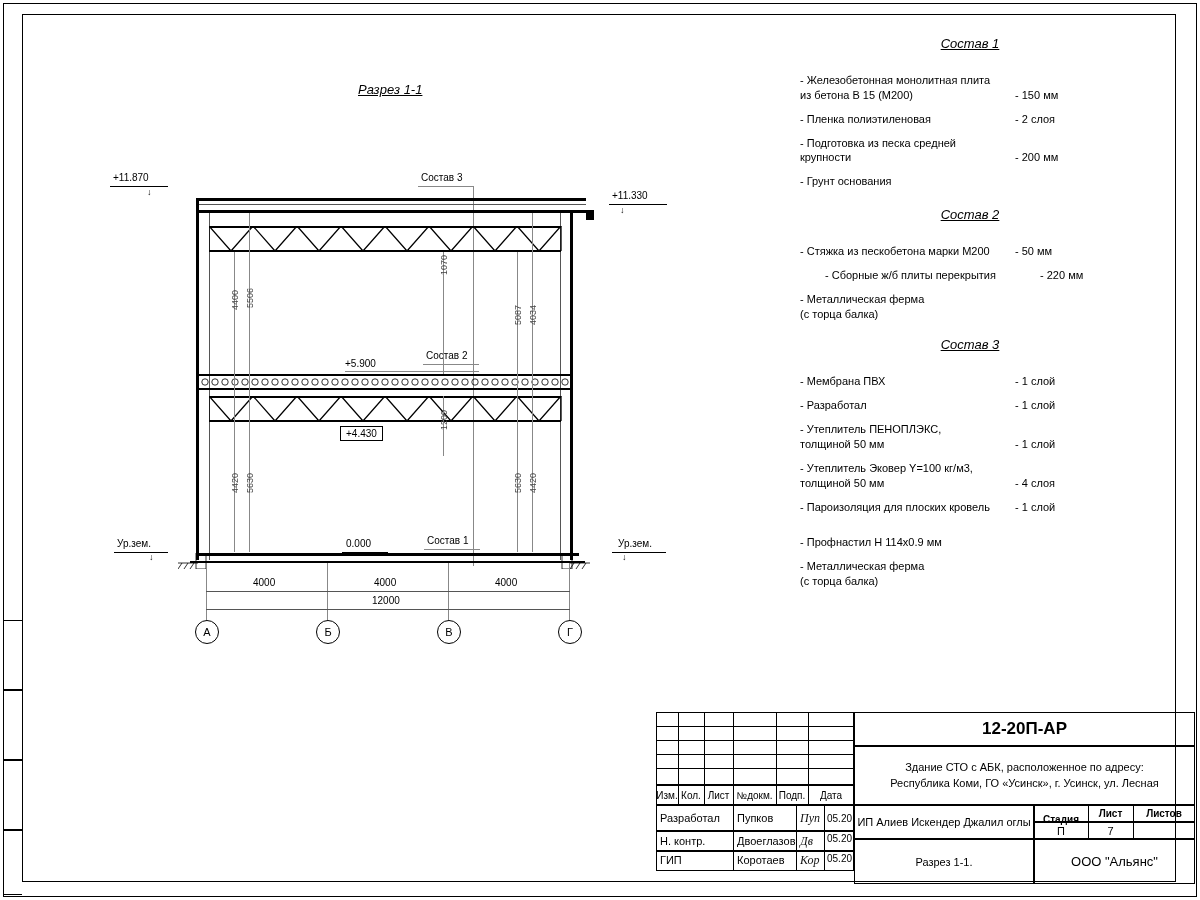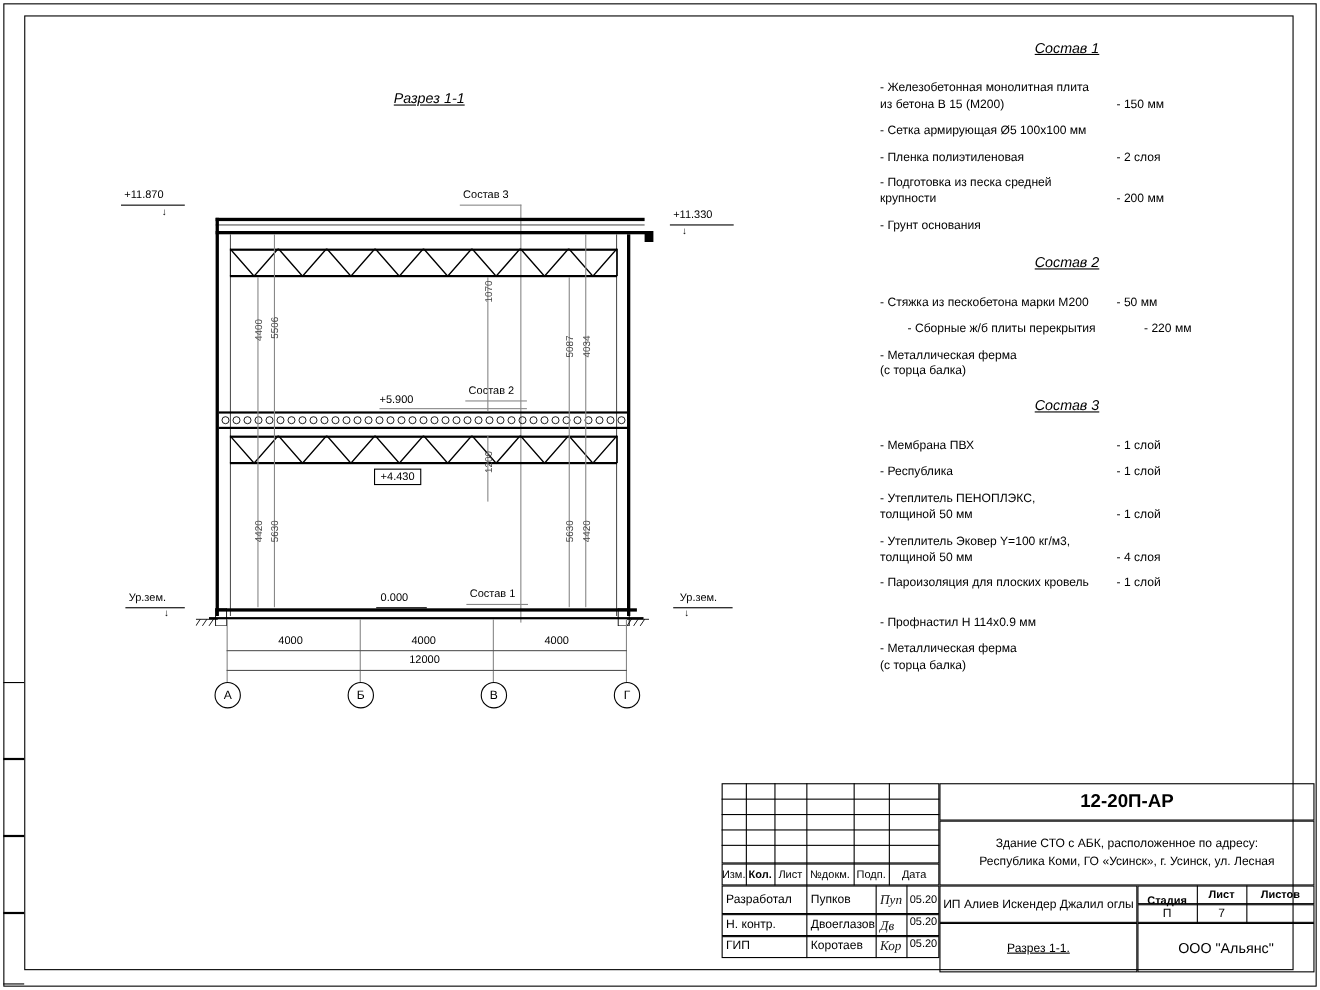--- a/index.html
+++ b/index.html
@@ -207,24 +207,20 @@
   <div style="position:absolute;left:800px;top:36px;width:340px;">
 
     <div class="spec-h">Состав 1</div>
     <div style="margin-top:22px;">
       <div class="spec-row">
           <div class="spec-name" style="white-space:pre-line;">- Железобетонная  монолитная плита
   из бетона В 15 (М200)</div>
           <div class="spec-val" style="align-self:flex-end;">- 150 мм</div>
         </div>
       <div class="spec-row">
-          <div class="spec-name" style="white-space:pre-line;">- Сетка армирующая Ø5 100х100 мм</div>
-          <div class="spec-val"></div>
-        </div>
-      <div class="spec-row">
           <div class="spec-name" style="white-space:pre-line;">- Пленка полиэтиленовая</div>
           <div class="spec-val">-  2 слоя</div>
         </div>
       <div class="spec-row">
           <div class="spec-name" style="white-space:pre-line;">- Подготовка из песка средней
   крупности</div>
           <div class="spec-val" style="align-self:flex-end;">- 200 мм</div>
         </div>
       <div class="spec-row">
           <div class="spec-name" style="white-space:pre-line;">- Грунт основания</div>
@@ -249,21 +245,21 @@
         </div>
     </div>
 
     <div class="spec-h" style="margin-top:16px;">Состав 3</div>
     <div style="margin-top:22px;">
       <div class="spec-row">
           <div class="spec-name" style="white-space:pre-line;">- Мембрана ПВХ</div>
           <div class="spec-val">- 1 слой</div>
         </div>
       <div class="spec-row">
-          <div class="spec-name" style="white-space:pre-line;">- Республика</div>
+          <div class="spec-name" style="white-space:pre-line;">- Разработал</div>
           <div class="spec-val">- 1 слой</div>
         </div>
       <div class="spec-row">
           <div class="spec-name" style="white-space:pre-line;">- Утеплитель ПЕНОПЛЭКС,
   толщиной 50 мм</div>
           <div class="spec-val" style="align-self:flex-end;">- 1 слой</div>
         </div>
       <div class="spec-row">
           <div class="spec-name" style="white-space:pre-line;">- Утеплитель Эковер Y=100 кг/м3,
   толщиной 50 мм</div>
@@ -298,21 +294,21 @@
     <div class="line" style="left:120px;top:0;width:1px;height:73px;"></div>
     <div class="line" style="left:152px;top:0;width:1px;height:73px;"></div>
 
     <div class="tb" style="left:0;top:73px;width:198px;height:20px;"></div>
     <div class="line" style="left:22px;top:73px;width:1px;height:20px;"></div>
     <div class="line" style="left:48px;top:73px;width:1px;height:20px;"></div>
     <div class="line" style="left:77px;top:73px;width:1px;height:20px;"></div>
     <div class="line" style="left:120px;top:73px;width:1px;height:20px;"></div>
     <div class="line" style="left:152px;top:73px;width:1px;height:20px;"></div>
     <div class="tb-c" style="left:0;top:73px;width:22px;height:20px;font-size:10px;">Изм.</div>
-    <div class="tb-c" style="left:22px;top:73px;width:26px;height:20px;font-size:10px;font-weight:bold;">Кол.</div>
+    <div class="tb-c" style="left:22px;top:73px;width:26px;height:20px;font-size:10px;">Кол.</div>
     <div class="tb-c" style="left:48px;top:73px;width:29px;height:20px;font-size:10px;">Лист</div>
     <div class="tb-c" style="left:77px;top:73px;width:43px;height:20px;font-size:10px;">№докм.</div>
     <div class="tb-c" style="left:120px;top:73px;width:32px;height:20px;font-size:10px;">Подп.</div>
     <div class="tb-c" style="left:152px;top:73px;width:46px;height:20px;font-size:10px;">Дата</div>
 
     <div class="tb" style="left:0;top:93px;width:198px;height:26px;"></div>
     <div class="tb" style="left:0;top:119px;width:198px;height:20px;"></div>
     <div class="tb" style="left:0;top:139px;width:198px;height:20px;"></div>
     <div class="line" style="left:77px;top:93px;width:1px;height:66px;"></div>
     <div class="line" style="left:140px;top:93px;width:1px;height:66px;"></div>
@@ -337,21 +333,21 @@
     <div class="tb-c" style="left:198px;top:0;width:341px;height:34px;font-size:17px;font-weight:bold;">12-20П-АР</div>
 
     <div class="tb" style="left:198px;top:34px;width:341px;height:59px;"></div>
     <div class="tb-c" style="left:200px;top:34px;width:337px;height:59px;white-space:pre-line;line-height:1.45;">Здание СТО с АБК, расположенное по адресу:
 Республика Коми, ГО «Усинск», г. Усинск, ул. Лесная</div>
 
     <div class="tb" style="left:198px;top:93px;width:180px;height:34px;"></div>
     <div class="tb-c" style="left:198px;top:93px;width:180px;height:34px;">ИП Алиев Искендер Джалил оглы</div>
 
     <div class="tb" style="left:198px;top:127px;width:180px;height:45px;"></div>
-    <div class="tb-c" style="left:198px;top:127px;width:180px;height:45px;text-decoration:underline;">Разрез 1-1.</div>
+    <div class="tb-c" style="left:198px;top:127px;width:180px;height:45px;">Разрез 1-1.</div>
 
     <div class="tb" style="left:378px;top:93px;width:161px;height:17px;"></div>
     <div class="line" style="left:432px;top:93px;width:1px;height:34px;"></div>
     <div class="line" style="left:477px;top:93px;width:1px;height:34px;"></div>
     <div class="tb-c" style="left:378px;top:93px;width:54px;height:28px;font-weight:bold;font-size:10px;">Стадия</div>
     <div class="tb-c" style="left:432px;top:93px;width:45px;height:17px;font-weight:bold;font-size:10px;">Лист</div>
     <div class="tb-c" style="left:477px;top:93px;width:62px;height:17px;font-weight:bold;font-size:10px;">Листов</div>
 
     <div class="tb" style="left:378px;top:110px;width:161px;height:17px;"></div>
     <div class="tb-c" style="left:378px;top:110px;width:54px;height:17px;">П</div>

